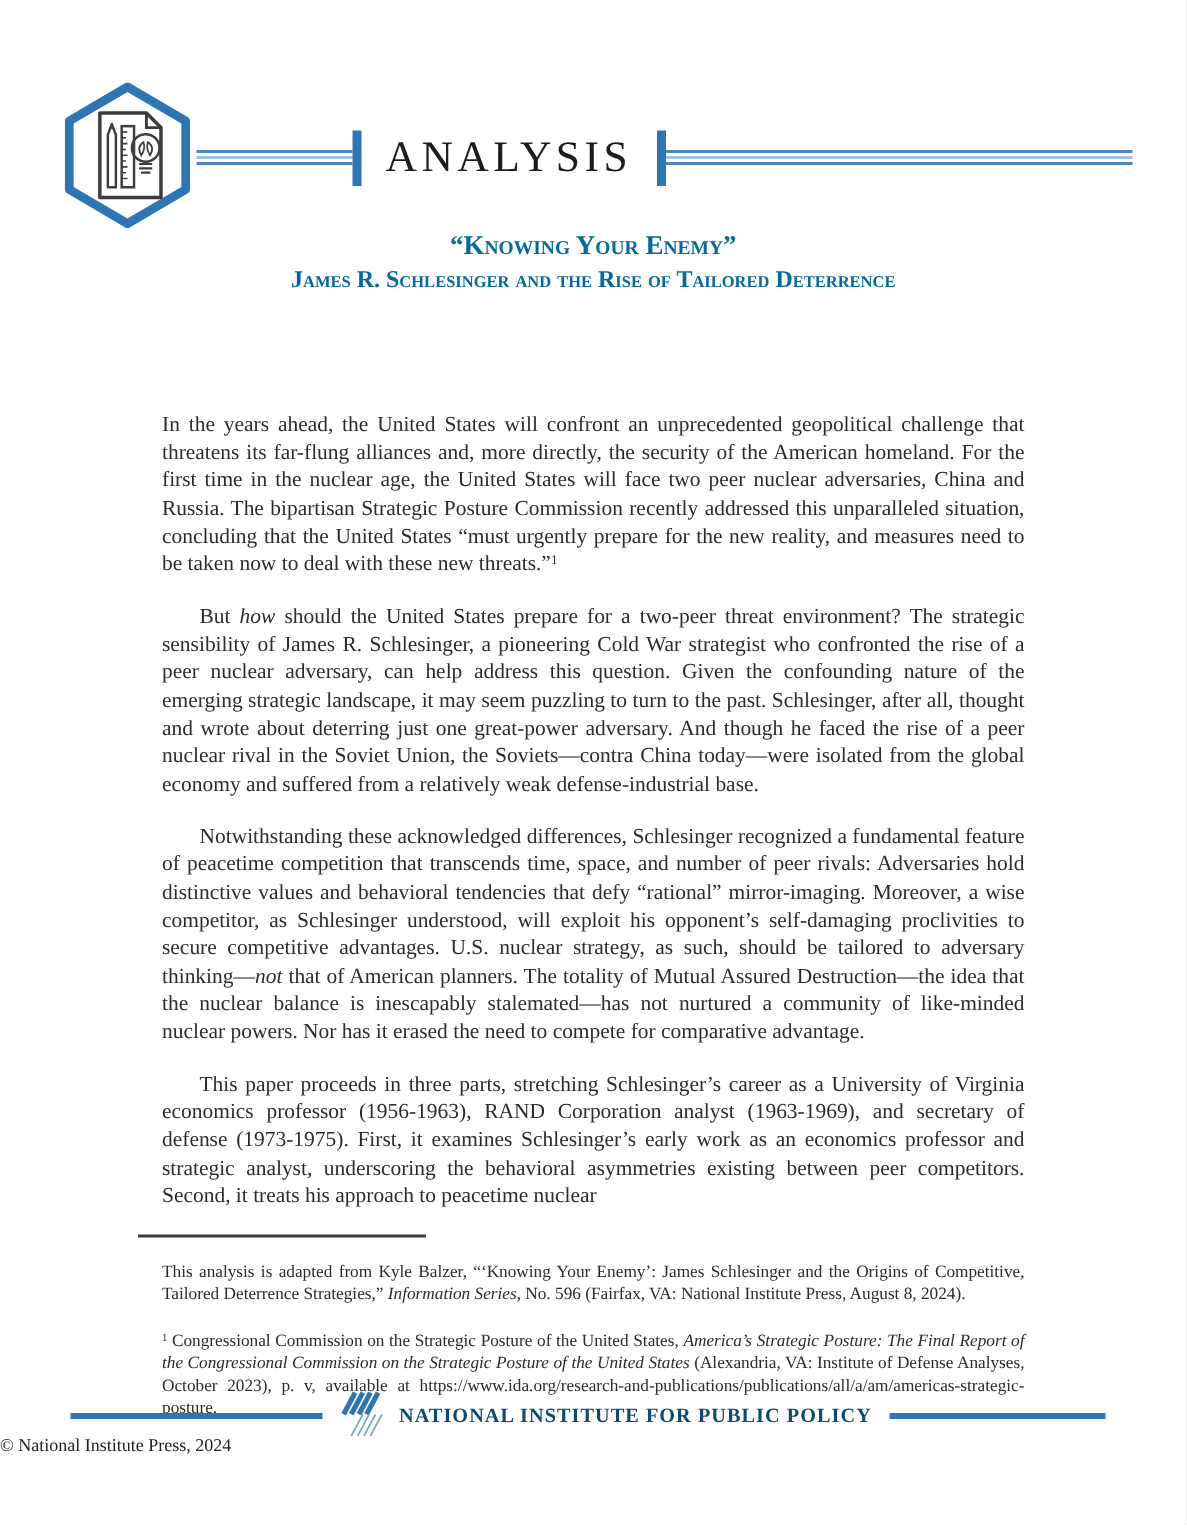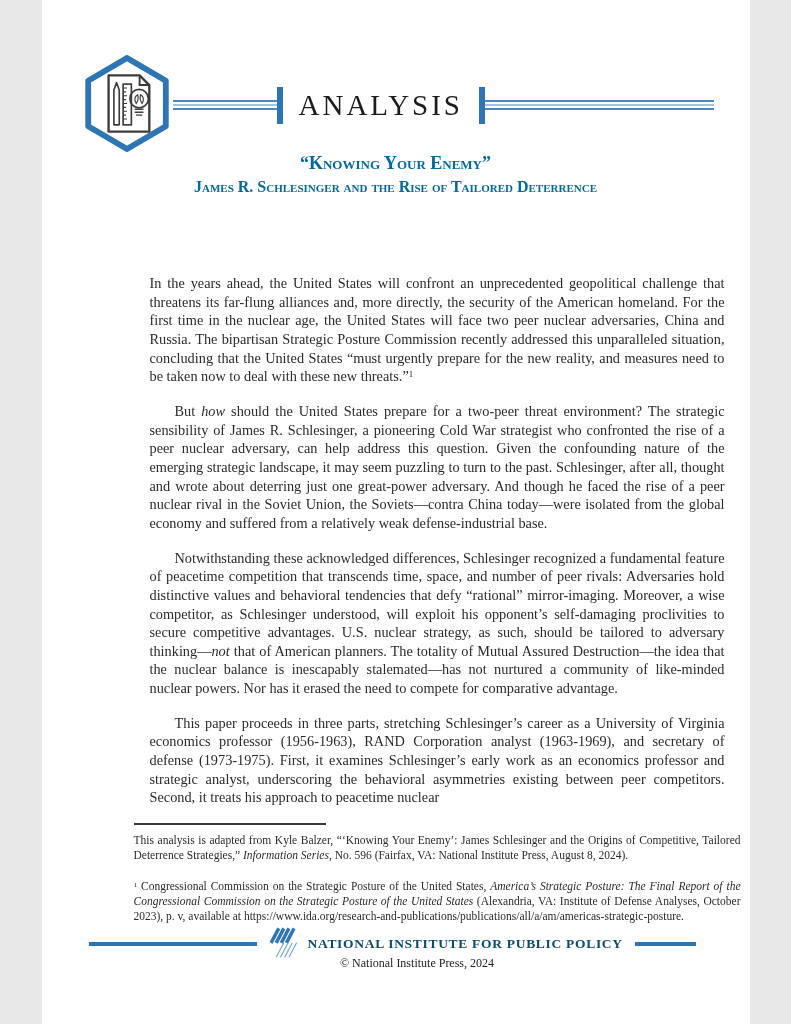--- a/index.html
+++ b/index.html
@@ -1,17 +1,17 @@
 <!DOCTYPE html>
 <html><head>
 <meta charset="utf-8">
 <style>
   html,body { margin:0; padding:0; background:#e8e8e8; }
   .page {
-    position:relative; width:708px; height:1024px; margin:0 auto;
+    position:relative; width:791px; height:1024px; margin:0 auto;
     background:#ffffff; overflow:hidden;
     font-family:"Liberation Serif", serif; color:#2b2b2b;
   }
 
   
   .hex-logo { position:absolute; left:36px; top:55px; width:98px; height:97px; }
   .banner-row {
     position:absolute; left:131px; right:36px; top:86px; height:38px;
     display:flex; align-items:center;
   }
@@ -41,37 +41,37 @@
   .body-text {
     position:absolute; left:92px; top:258px; width:607px;
     font-size:14.3px; line-height:18.66px; text-align:justify;
   }
   .body-text p { margin:16px; }
   .body-text p.indent { text-indent:25px; }
   sup { font-size:0.62em; line-height:0; vertical-align:baseline; position:relative; top:-0.45em; }
 
   .footnote-sep { width:192px; height:0; border-top:2px solid #3a3a3a; margin:5px 0 8px 0; }
   .footnotes { font-size:11.5px; line-height:15px; text-align:justify; }
-  .footnotes p { margin:0; }
+  .footnotes p { margin:16px; }
   .footnotes .fn2 { margin-top:16px; }
 
   
   .footer-row {
     position:absolute; left:47px; right:54px; top:929px; height:30px;
     display:flex; align-items:center;
   }
   .fline { height:4px; background:#2e75b6; }
   .fline-left { width:168px; }
   .fline-right { flex:1; }
   .footer-logo { margin:0 6px 0 9px; flex:0 0 auto; }
   .org-name {
     font-size:13.5px; font-weight:bold; color:#0c4a6e;
     letter-spacing:0.7px; white-space:nowrap; padding:0 12px 0 2px;
   }
-  .copyright { position:absolute; top:956px; left:0; right:0; text-align:center; font-size:12px; color:#222222;padding-left:43px; }
+  .copyright { position:absolute; top:956px; left:0; right:0; font-size:12px; color:#222222; }
 </style>
 </head>
 <body>
 
 <div class="page">
 
   <div class="hex-logo">
     <svg viewBox="0 0 100 100" width="98" height="97">
       <path d="M50 3 L90 26.5 V73.5 L50 97 L10 73.5 V26.5 Z" fill="#ffffff" stroke="#2e75b6" stroke-width="6" stroke-linejoin="round"></path>
 

